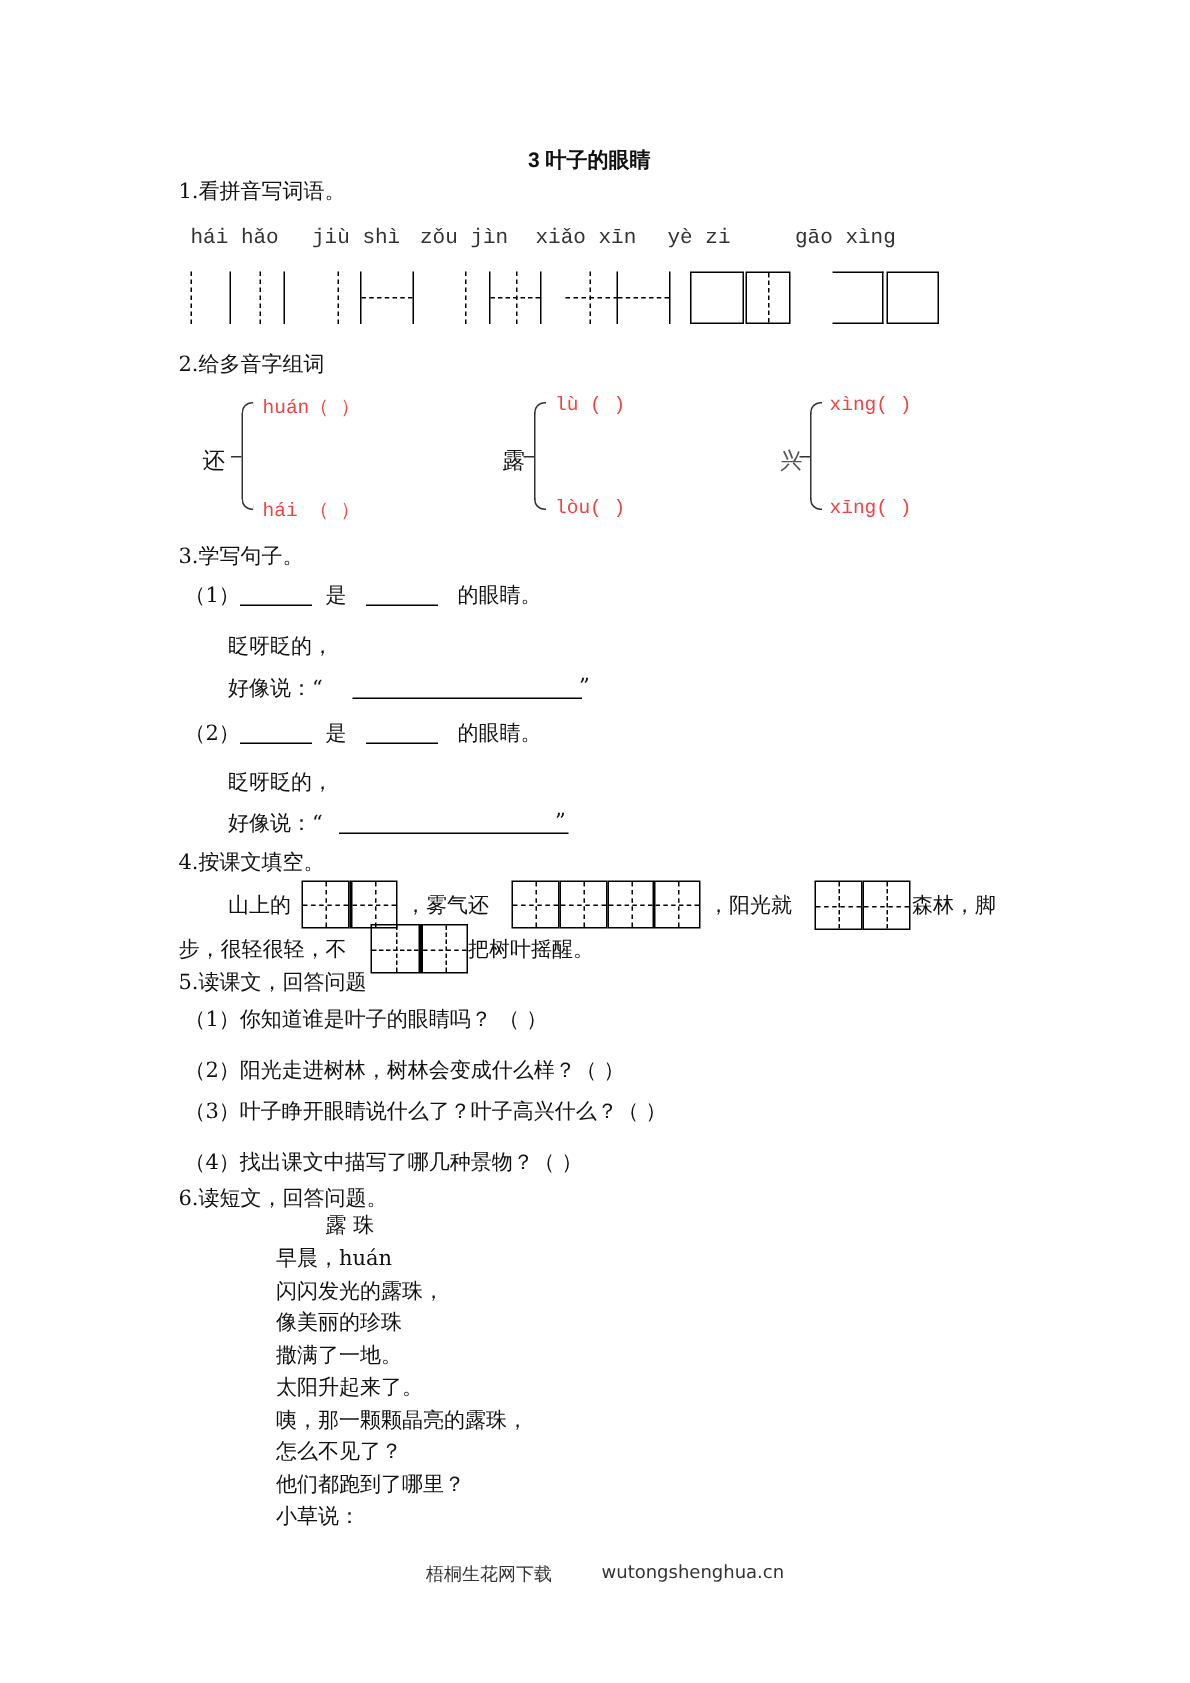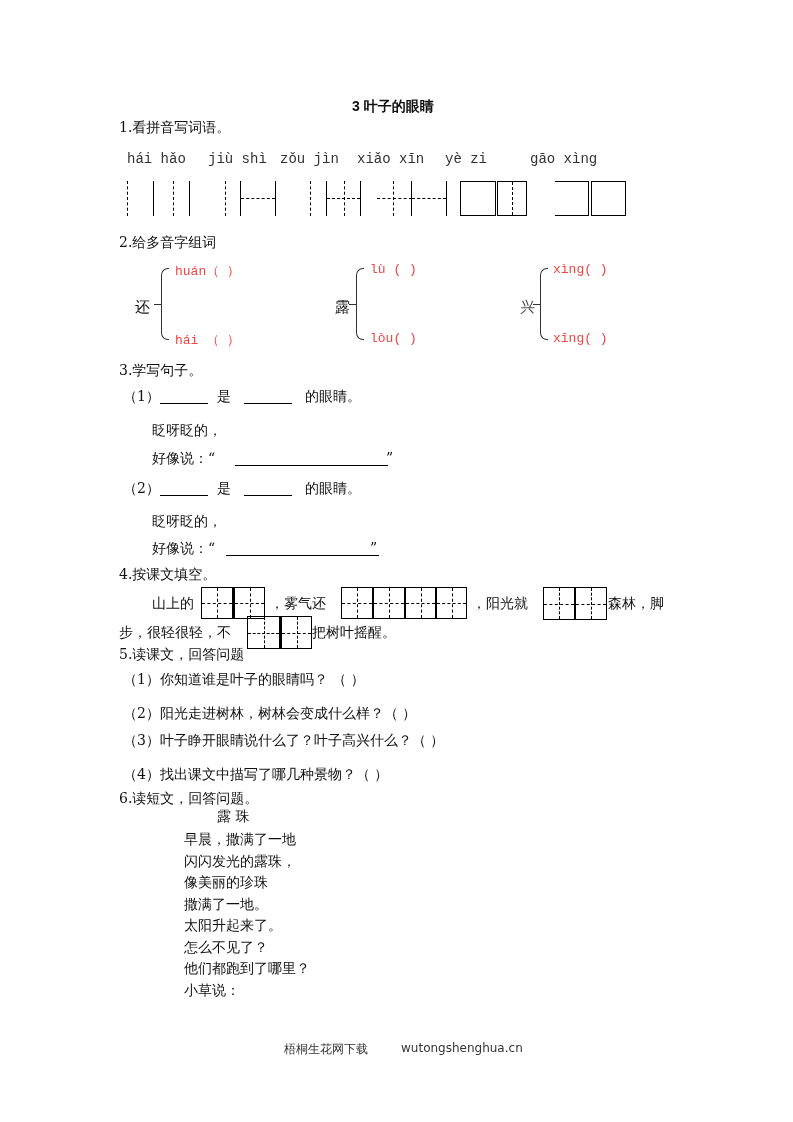--- a/index.html
+++ b/index.html
@@ -166,24 +166,25 @@
 
 <div class="abs" style="left:119px;top:646px;">5.读课文，回答问题</div>
 <div class="abs" style="left:123px;top:671px;">（1）你知道谁是叶子的眼睛吗？  （            ）</div>
 <div class="abs" style="left:123px;top:705px;">（2）阳光走进树林，树林会变成什么样？（           ）</div>
 <div class="abs" style="left:123px;top:732px;">（3）叶子睁开眼睛说什么了？叶子高兴什么？（           ）</div>
 <div class="abs" style="left:123px;top:766px;">（4）找出课文中描写了哪几种景物？（                   ）</div>
 
 <div class="abs" style="left:119px;top:790px;">6.读短文，回答问题。</div>
 <div class="abs" style="left:217px;top:808px;">露 珠</div>
 <div style="position:absolute;left:184px;top:829px;line-height:21.5px;">
-  <div>早晨，撒满了一地</div>
+  <div>早晨，huán</div>
   <div>闪闪发光的露珠，</div>
   <div>像美丽的珍珠</div>
   <div>撒满了一地。</div>
   <div>太阳升起来了。</div>
+  <div>咦，那一颗颗晶亮的露珠，</div>
   <div>怎么不见了？</div>
   <div>他们都跑到了哪里？</div>
   <div>小草说：</div>
 </div>
 
 <div class="abs footer" style="left:284px;top:1041px;">梧桐生花网下载</div>
 <div class="abs footer" style="left:401px;top:1041px;">wutongshenghua.cn</div>
 
 </body></html>

